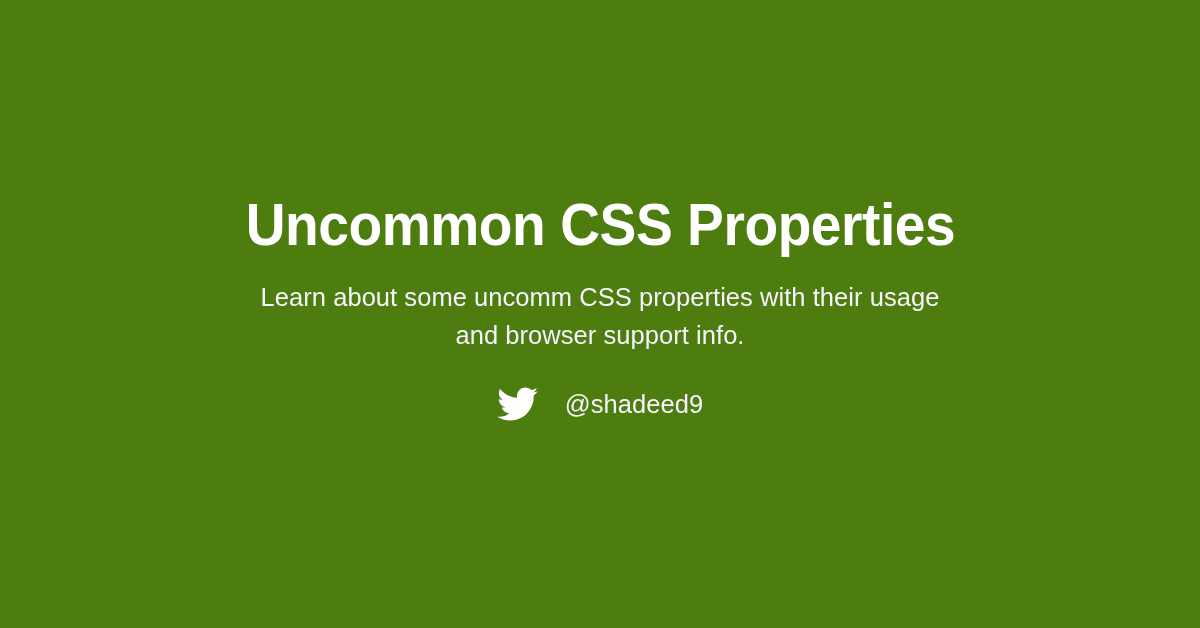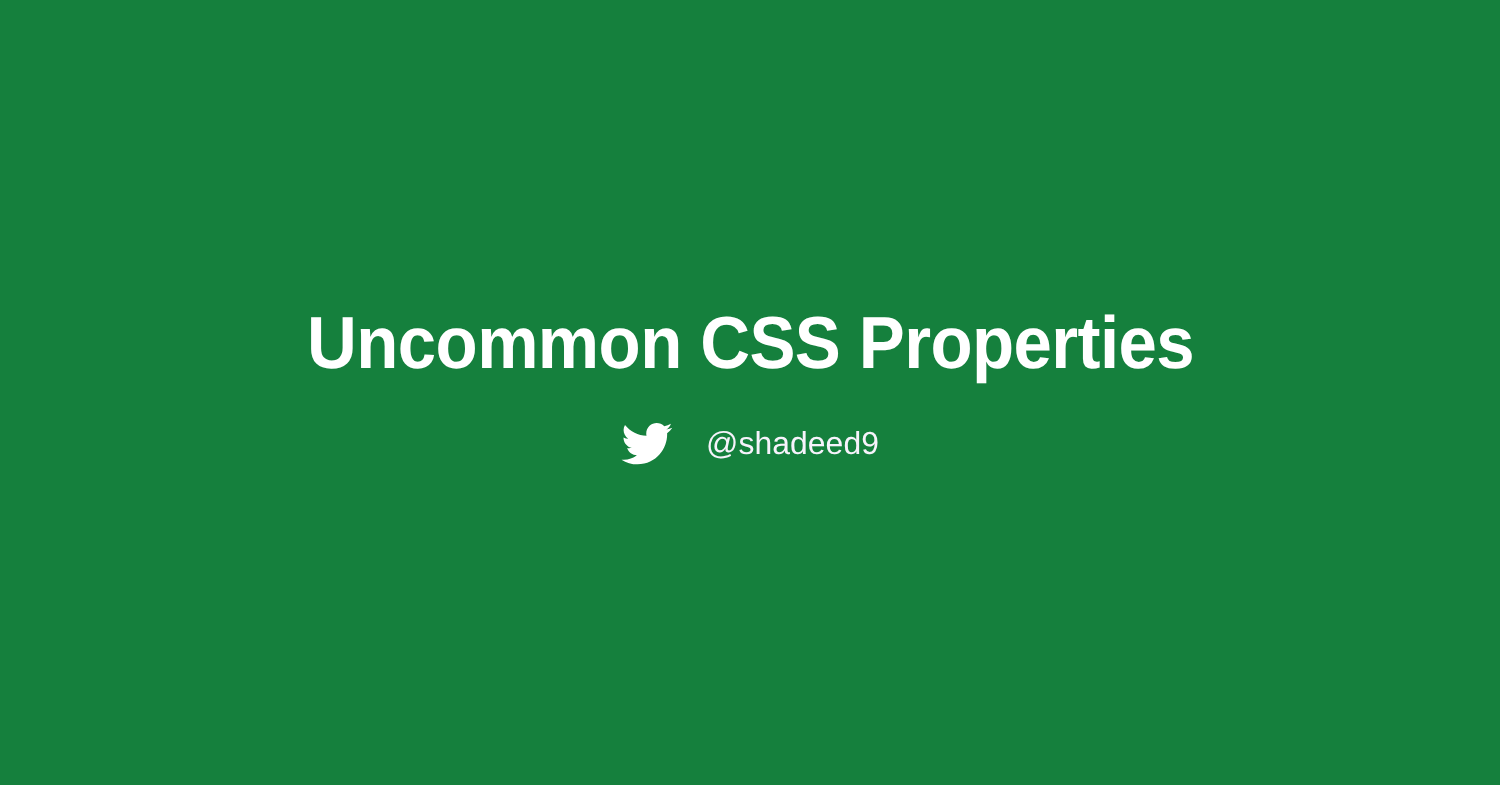--- a/index.html
+++ b/index.html
@@ -13,21 +13,21 @@
     overflow: hidden;
     font-family: "Liberation Sans", sans-serif;
     background: #7b46c3;
   }
 
   .social-card {
     position: relative;
     box-sizing: border-box;
     width: 1200px;
     height: 628px;
-    background-color: #15803d;
+    background-color: #4d7c0f;
     display: flex;
     flex-direction: column;
     align-items: center;
     justify-content: center;
     text-align: center;
   }
 
   .card-inner {
     width: 940px;
     display: flex;
@@ -93,20 +93,21 @@
   }
 </style>
 </head>
 <body>
 
 <div class="social-card">
   <div class="card-inner">
 
     <h1 class="card-title">Uncommon CSS Properties</h1>
 
+    <p class="card-subtitle">Learn about some uncomm CSS properties with their usage and browser support info.</p>
 
     <div class="card-handle-row">
       <span class="twitter-bird">
         <svg viewBox="0 0 248 204" xmlns="http://www.w3.org/2000/svg" aria-hidden="true" focusable="false">
           <path fill="#ffffff" d="M221.95 51.29c.15 2.17.15 4.34.15 6.53 0 66.73-50.8 143.69-143.69 143.69v-.04c-27.44.04-54.31-7.82-77.41-22.64 3.99.48 8 .72 12.02.73 22.74.02 44.83-7.61 62.72-21.66-21.61-.41-40.56-14.5-47.18-35.07 7.57 1.46 15.37 1.16 22.8-.87-23.56-4.76-40.51-25.46-40.51-49.5v-.64c7.02 3.91 14.88 6.08 22.92 6.32C11.58 63.31 4.74 33.79 18.14 10.71c25.64 31.55 63.47 50.73 104.08 52.76-4.07-17.54 1.49-35.92 14.61-48.25 20.34-19.12 52.33-18.14 71.45 2.19 11.31-2.23 22.15-6.38 32.07-12.26-3.77 11.69-11.66 21.62-22.2 27.93 10.01-1.18 19.79-3.86 29-7.95-6.78 10.16-15.32 19.01-25.2 26.16z"></path>
         </svg>
       </span>
       <span class="handle-text">@shadeed9</span>
     </div>
 

